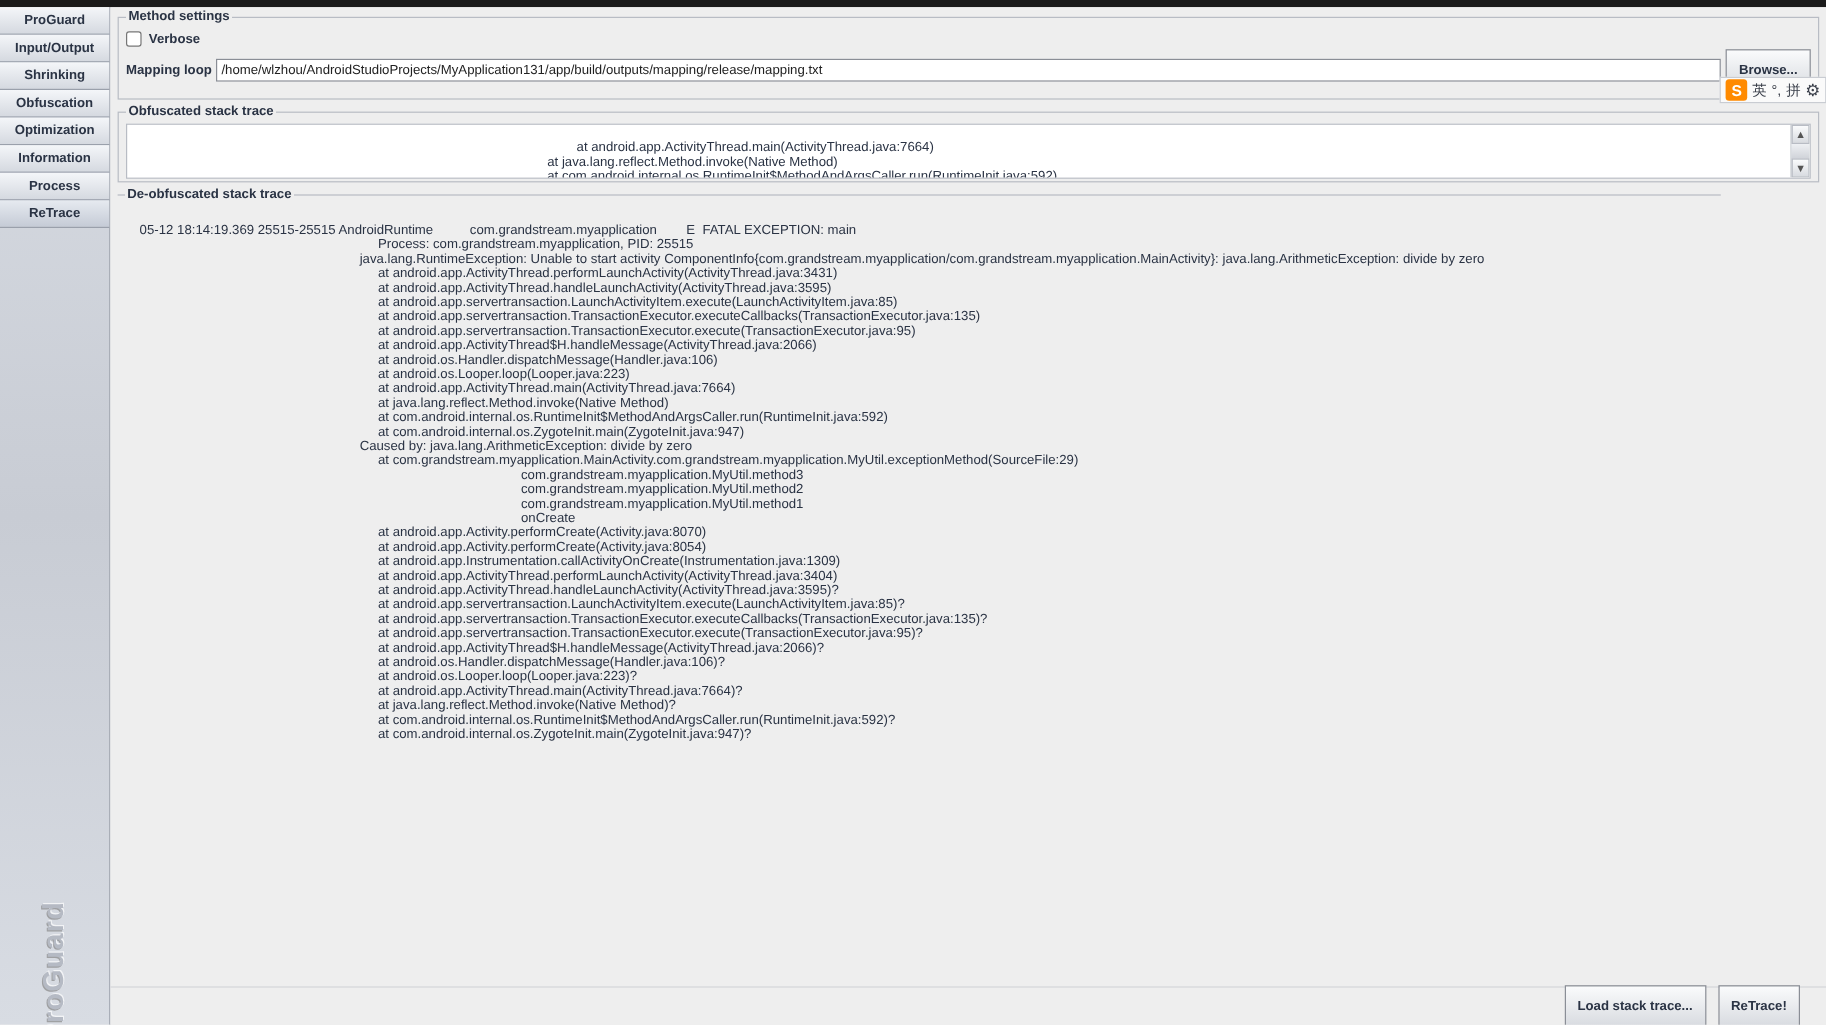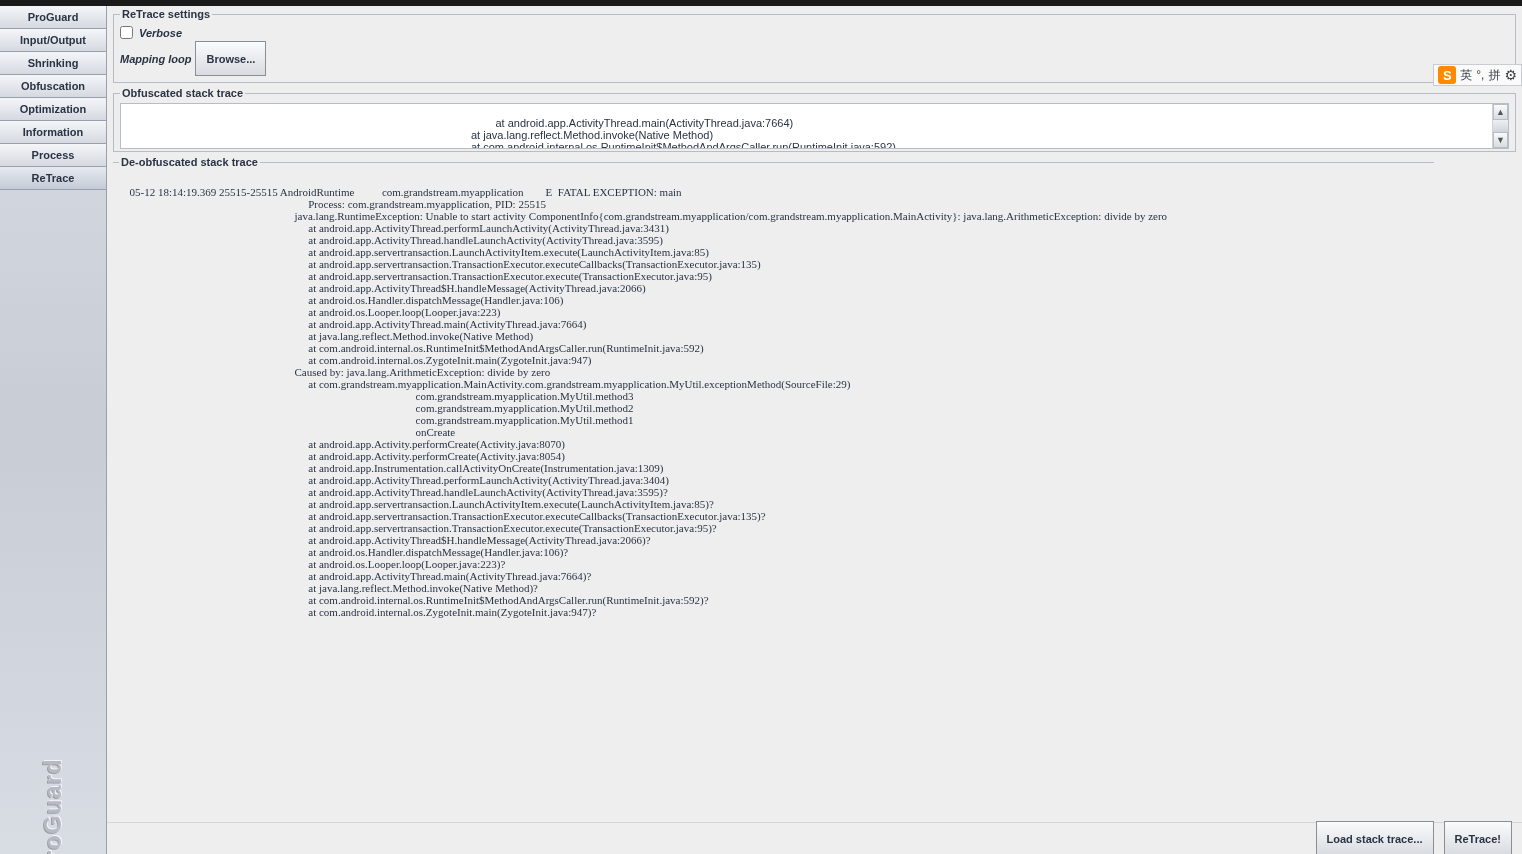--- a/index.html
+++ b/index.html
@@ -4,21 +4,21 @@
 <style>
 * { box-sizing: border-box; margin: 0; padding: 0; }
 html, body { width: 1522px; height: 854px; overflow: hidden; font-family: Arial, sans-serif; font-size: 11px; }
 body { background: #eeeeee; display: flex; flex-direction: column; }
 
 .titlebar { height: 6px; background: #1a1a1a; width: 100%; }
 
 .main { flex: 1; display: flex; min-height: 0; }
 
 .sidebar {
-  width: 107px;
+  width: 92px;
   background: linear-gradient(to bottom, #d8dce3 0%, #c8ccd4 50%, #d8dce3 100%);
   border-right: 1px solid #9aa0ab;
   display: flex;
   flex-direction: column;
   position: relative;
 }
 .sidebar-tabs { display: flex; flex-direction: column; }
 .sidebar-tab {
   height: 23px;
   line-height: 22px;
@@ -63,21 +63,21 @@
   padding: 4px 6px 6px 6px;
 }
 legend {
   color: #2a3344;
   font-weight: bold;
   font-size: 11px;
   padding: 0 2px;
 }
 
 .row { display: flex; align-items: center; gap: 4px; margin-top: 2px; }
-.label { font-weight: bold; color: #2a3344; white-space: nowrap; font-style: italic; }
+.label { font-weight: bold; color: #2a3344; white-space: nowrap; }
 input[type="checkbox"] { margin-right: 2px; }
 
 .text-input {
   flex: 1;
   height: 19px;
   border: 1px solid #8a8e96;
   background: #fff;
   font-size: 11px;
   padding: 0 3px;
   color: #222;
@@ -111,35 +111,35 @@
   border-left: 1px solid #cfd2d8;
   display: flex; flex-direction: column; justify-content: space-between;
 }
 .scroll-v .arrow { height: 16px; text-align: center; line-height: 14px; font-size: 9px; color: #555; cursor: pointer; background: linear-gradient(to bottom,#fafbfc,#d8dbe0); border: 1px solid #b8bcc4; }
 .scroll-v .thumb { flex: 1; background: linear-gradient(to bottom,#eef0f3,#d0d3d9); margin: 0; }
 
 .deobf-fieldset { border-bottom: none; border-left: none; border-right: none; margin-right: 88px; padding-bottom: 0; }
 .deobf-area {
   margin: 0 6px 2px 6px;
   flex: 1;
-  font-family: Liberation Serif, serif;
+  font-family: Liberation Sans, sans-serif;
   font-size: 11px;
   color: #2a3344;
   white-space: pre;
   overflow: hidden;
   line-height: 12px;
 }
 
 .footer {
   height: 32px;
   display: flex;
   justify-content: flex-end;
   align-items: center;
   gap: 10px;
-  padding: 0 10px;
+  padding: 0 22px;
   border-top: 1px solid #d4d6da;
 }
 
 .ime-bar {
   position: absolute;
   top: 58px; right: 0;
   height: 22px;
   display: flex; align-items: center; gap: 4px;
   background: #fafafa;
   border: 1px solid #c9ccd2;
@@ -172,27 +172,28 @@
       <div class="sidebar-tab">Information</div>
       <div class="sidebar-tab">Process</div>
       <div class="sidebar-tab active">ReTrace</div>
     </div>
     <div class="sidebar-logo">ProGuard</div>
   </div>
 
   <div class="content">
 
     <fieldset>
-      <legend>ReTrace settings</legend>
+      <legend>Method settings</legend>
       <div class="row">
         <input type="checkbox" style="">
         <span class="label">Verbose</span>
       </div>
       <div class="row">
         <span class="label">Mapping loop</span>
+        <input class="text-input" type="text" value="/home/wlzhou/AndroidStudioProjects/MyApplication131/app/build/outputs/mapping/release/mapping.txt" style="">
         <button class="btn">Browse...</button>
       </div>
     </fieldset>
 
     <fieldset style="padding-bottom:2px;">
       <legend>Obfuscated stack trace</legend>
       <div class="stacktrace-box">
         <span>at android.app.ActivityThread.main(ActivityThread.java:7664)
 at java.lang.reflect.Method.invoke(Native Method)
 at com.android.internal.os.RuntimeInit$MethodAndArgsCaller.run(RuntimeInit.java:592)

